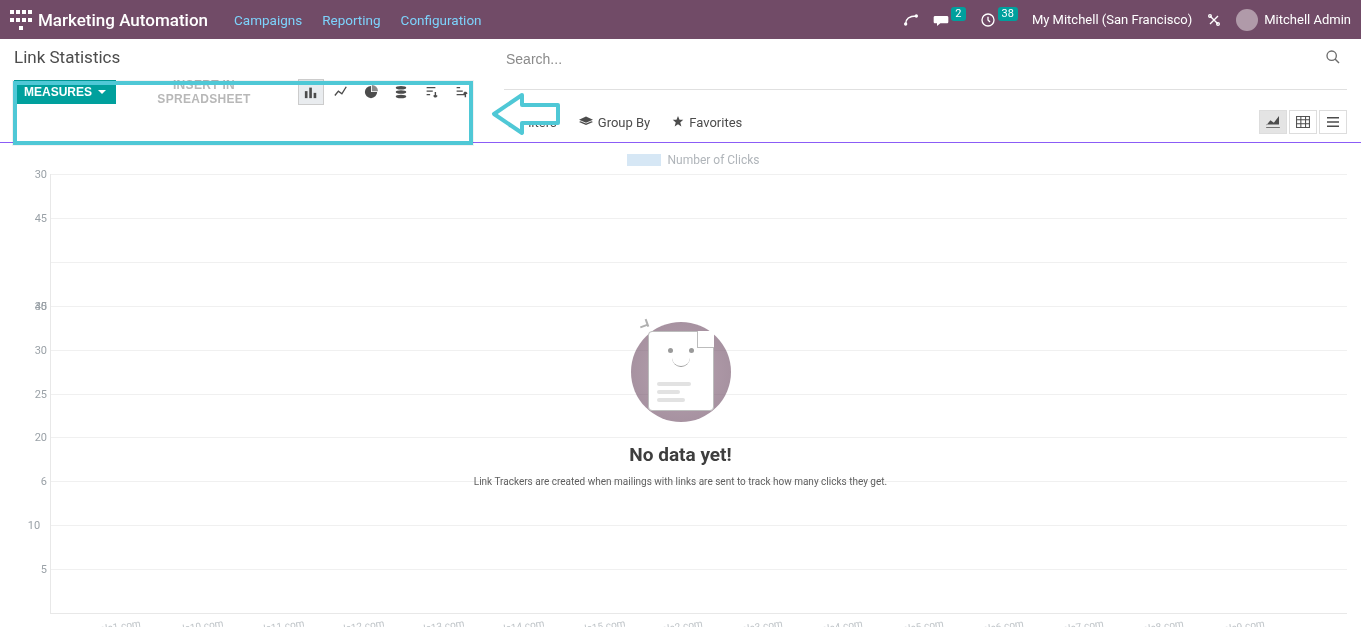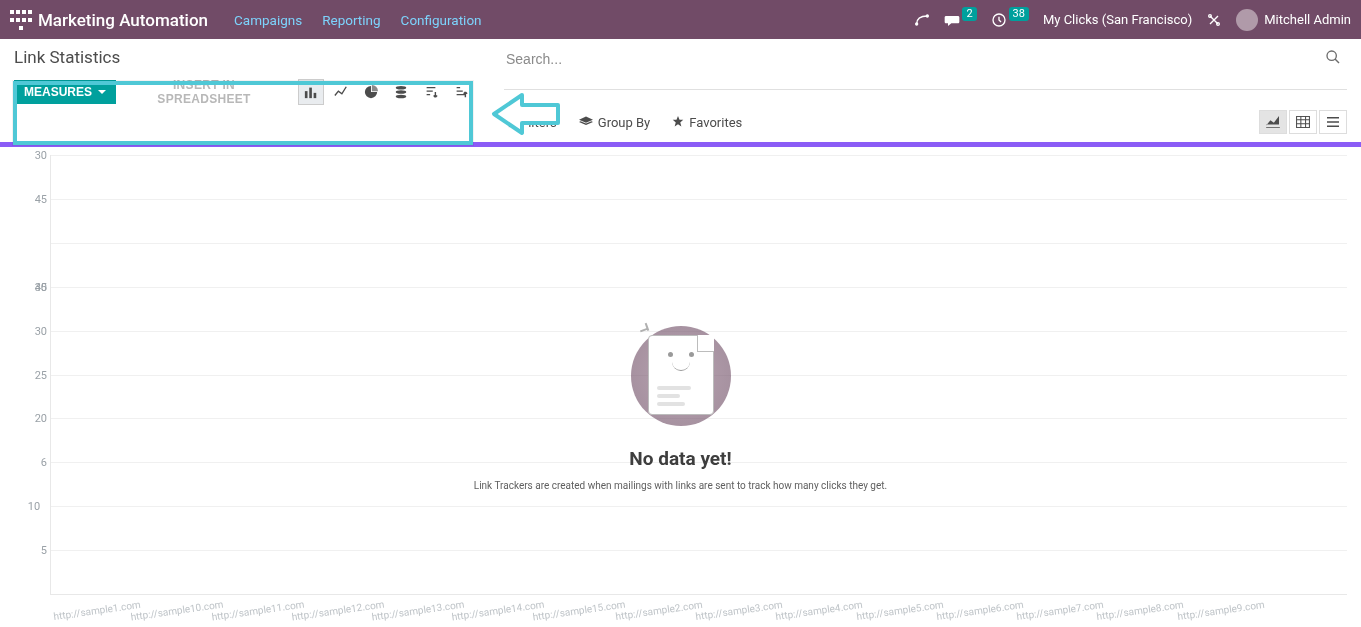--- a/index.html
+++ b/index.html
@@ -12,21 +12,21 @@
   .topnav .menu-item { margin:0 10px; color:#7dd3fc; cursor:pointer; font-size:13.5px; }
   .topnav .spacer { flex:1; }
   .topnav .right { display:flex; align-items:center; gap:14px; }
   .topnav .icon { color:#fff; cursor:pointer; position:relative; display:inline-flex; align-items:center; }
   .topnav .badge { background:#00a09d; color:#fff; font-size:11px; border-radius:3px; padding:0 4px; margin-left:2px; line-height:14px; position:relative; top:-6px; }
   .topnav .company { font-size:13px; color:#fff; cursor:pointer; }
   .topnav .avatar { width:22px; height:22px; border-radius:50%; background:#b09aa9; display:inline-block; }
   .topnav .user { display:flex; align-items:center; gap:6px; cursor:pointer; font-size:13px; }
 
   
-  .cp-wrapper { position:relative; border-bottom:5px solid #8b5cf6; }
+  .cp-wrapper { position:relative; border-bottom:1px solid #8b5cf6; }
   .cp { display:flex; align-items:flex-start; padding:8px 14px 8px 14px; min-height:62px; }
   .cp-left { width:460px; }
   .title { font-size:17px; color:#4c4c4c; margin-bottom:6px; margin-top:0; }
   .btn-row { display:flex; align-items:center; gap:6px; }
   .btn-measures { background:#00a09d; color:#fff; border:none; padding:5px 10px; font-size:12px; font-weight:600; display:flex; align-items:center; gap:6px; cursor:pointer; }
   .btn-measures .caret { width:0; height:0; border-left:4px solid transparent; border-right:4px solid transparent; border-top:4px solid #fff; }
   .btn-spreadsheet { background:transparent; border:none; color:#b8b8b8; font-size:12px; font-weight:600; letter-spacing:.3px; padding:5px 8px; cursor:pointer; }
   .chart-btn-group { display:flex; gap:4px; margin-left:6px; }
   .chart-btn { width:26px; height:26px; border:1px solid transparent; display:flex; align-items:center; justify-content:center; font-size:13px; color:#4c4c4c; cursor:pointer; background:#fff; }
   .chart-btn.active { background:#e9ecef; border-color:#ccc; }
@@ -112,21 +112,21 @@
         </svg>
       <span class="badge">2</span>
     </span>
     <span class="icon">
       <svg width="16" height="16" viewBox="0 0 24 24" fill="none" stroke="#fff" stroke-width="2">
           <circle cx="12" cy="12" r="9"></circle>
           <path d="M12 7v5l3 3"></path>
         </svg>
       <span class="badge">38</span>
     </span>
-    <span class="company">My Clicks (San Francisco)</span>
+    <span class="company">My Mitchell (San Francisco)</span>
     <span class="icon">
       <svg width="16" height="16" viewBox="0 0 24 24" fill="none" stroke="#fff" stroke-width="2">
           <path d="M6 6l12 12M6 18L18 6"></path>
           <circle cx="6" cy="6" r="2"></circle>
           <circle cx="18" cy="18" r="2"></circle>
         </svg>
     </span>
     <span class="user">
       <span class="avatar"></span>
       <span>Mitchell Admin</span>
@@ -238,20 +238,26 @@
   </div>
 
   <div class="highlight-box"></div>
   <svg class="arrow-annot" width="70" height="46" viewBox="0 0 70 46">
     <path d="M68 14 L32 14 L32 4 L4 23 L32 42 L32 32 L68 32 Z" fill="#ffffff" stroke="#4fc8d6" stroke-width="4" stroke-linejoin="round"></path>
   </svg>
 </div>
 
 <div class="main">
   <div class="bg-chart">
+    <div class="legend">
+      <span class="legend-box">
+        <span class="legend-swatch"></span>
+        <span>Number of Clicks</span>
+      </span>
+    </div>
     <div class="chart-canvas" id="chart-canvas">
         <div class="gridline" style="top: 90%;"></div>
         <div class="ytick" style="top: 90%;">5</div>
         <div class="gridline" style="top: 80%;"></div>
         <div class="ytick" style="top: 80%; text-align: center;">10</div>
         <div class="gridline" style="top: 70%;"></div>
         <div class="ytick" style="top: 70%;">6</div>
         <div class="gridline" style="top: 60%;"></div>
         <div class="ytick" style="top: 60%;">20</div>
         <div class="gridline" style="top: 50%;"></div>

